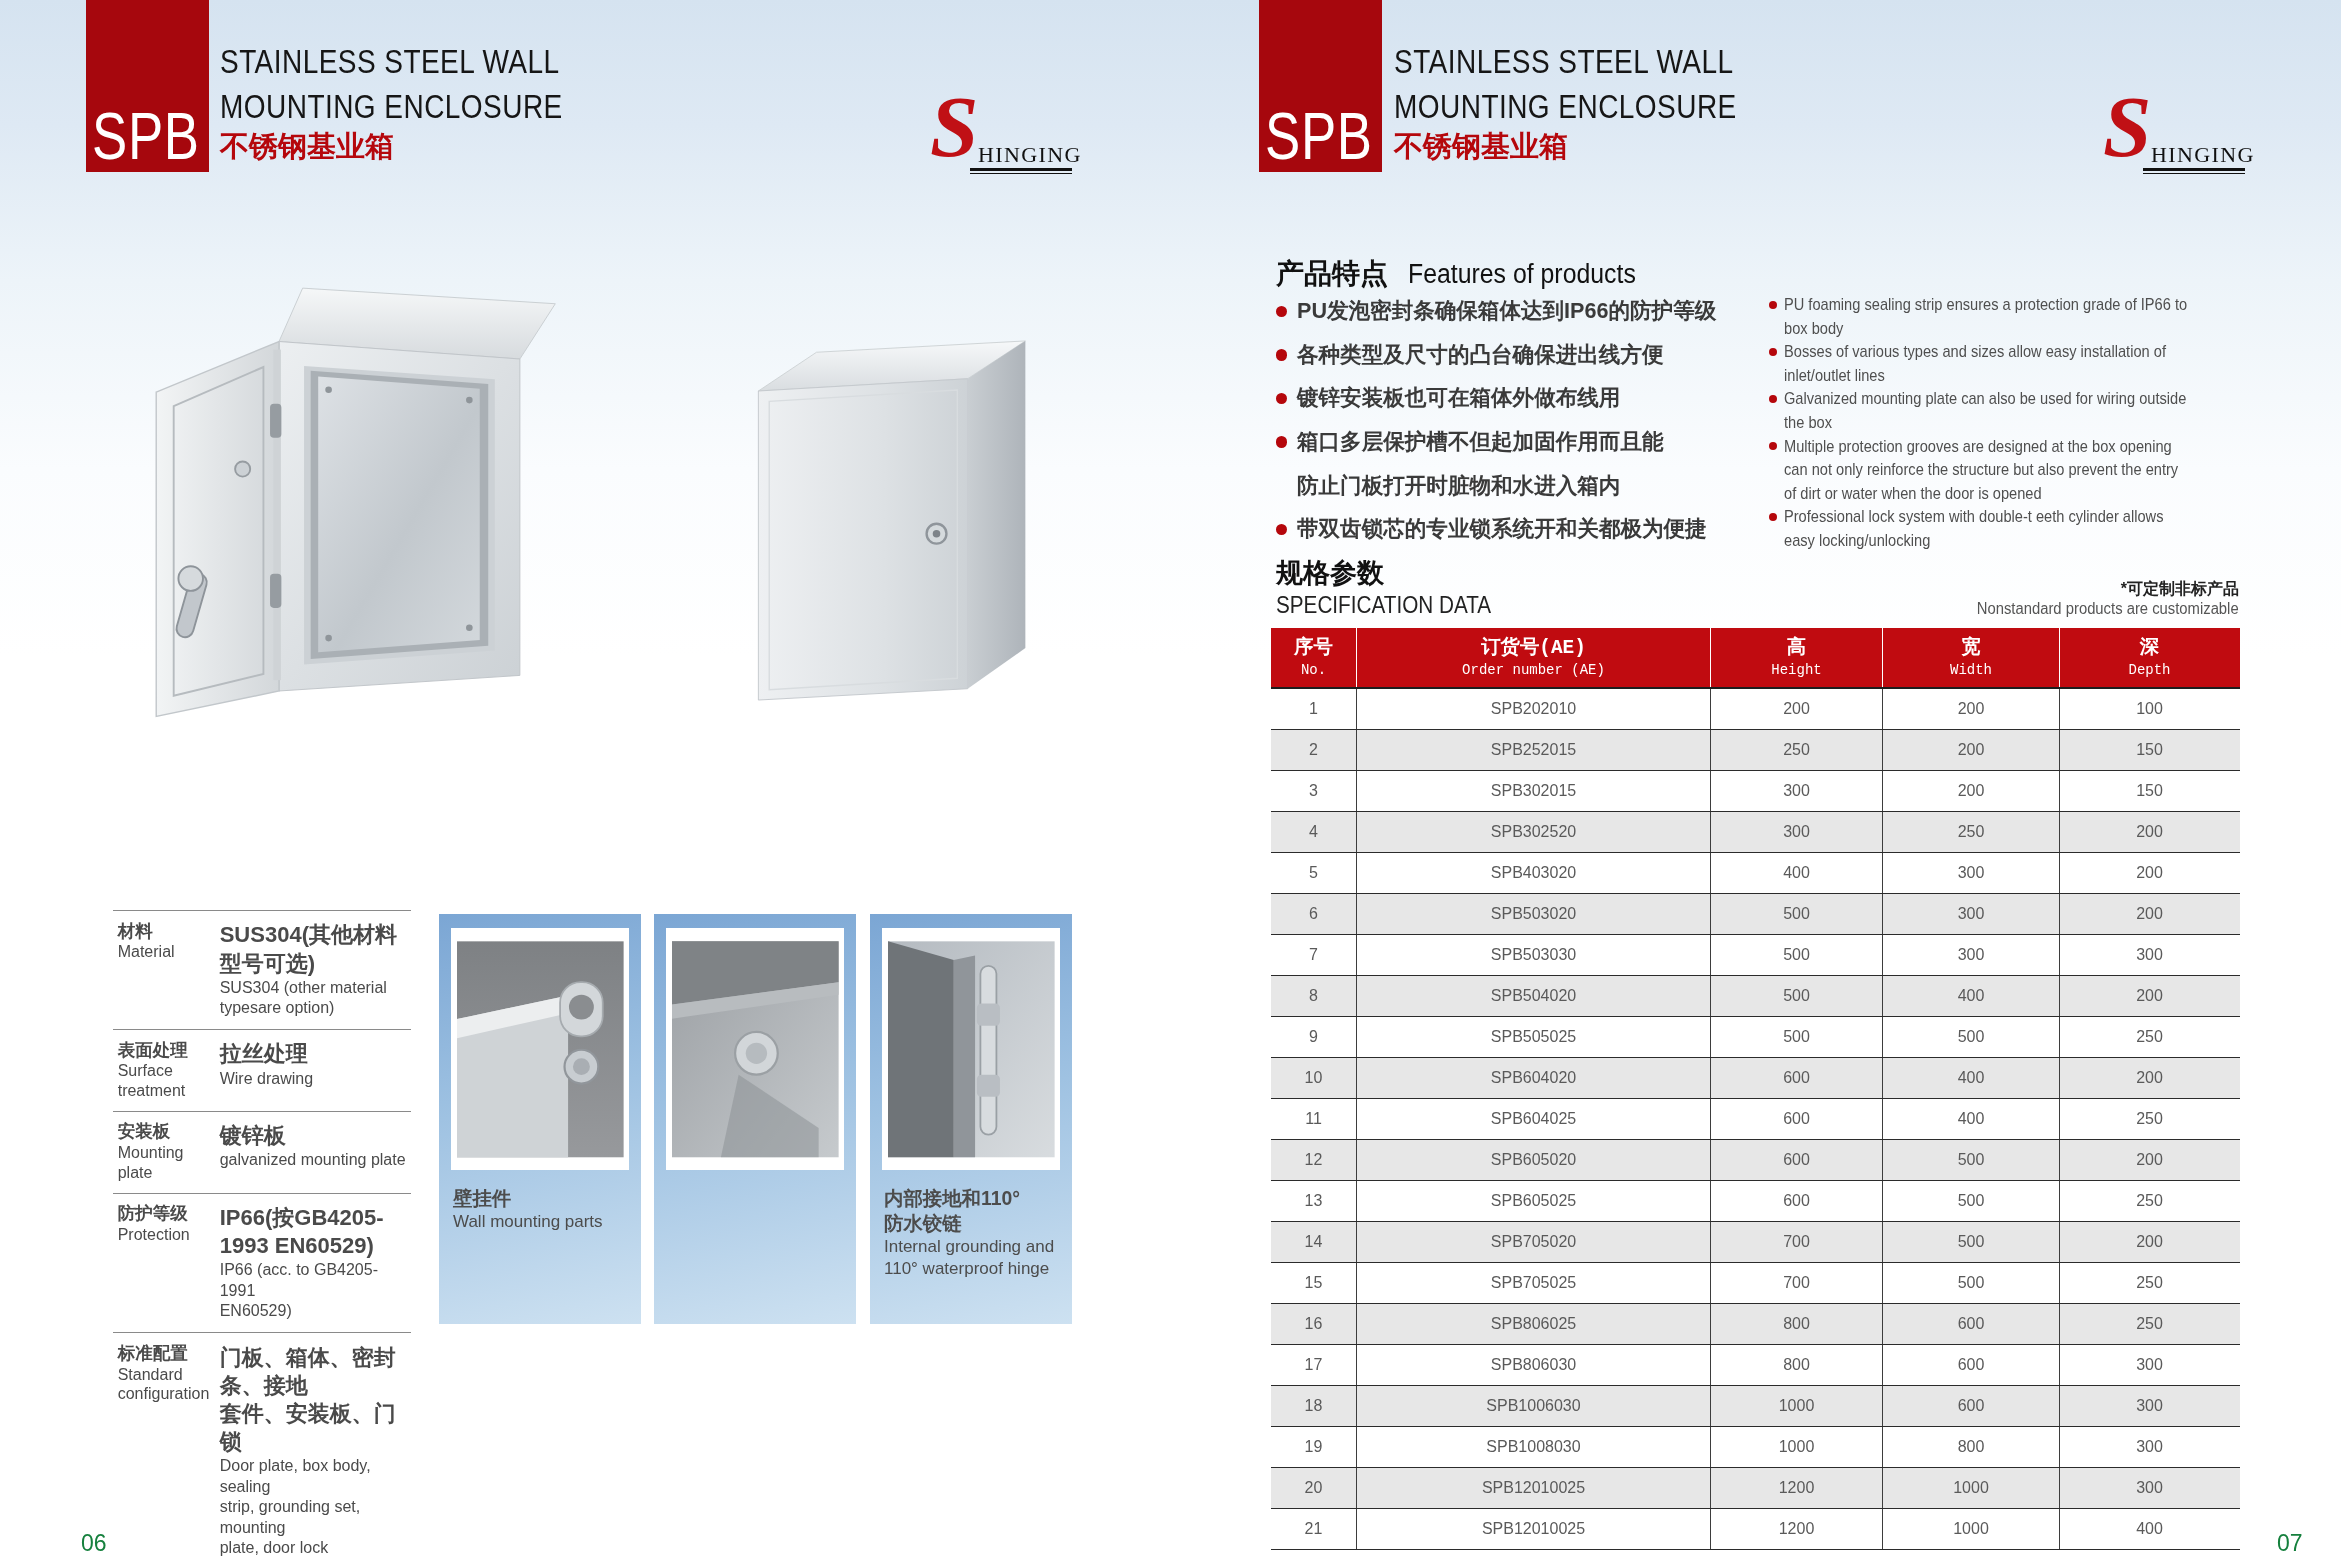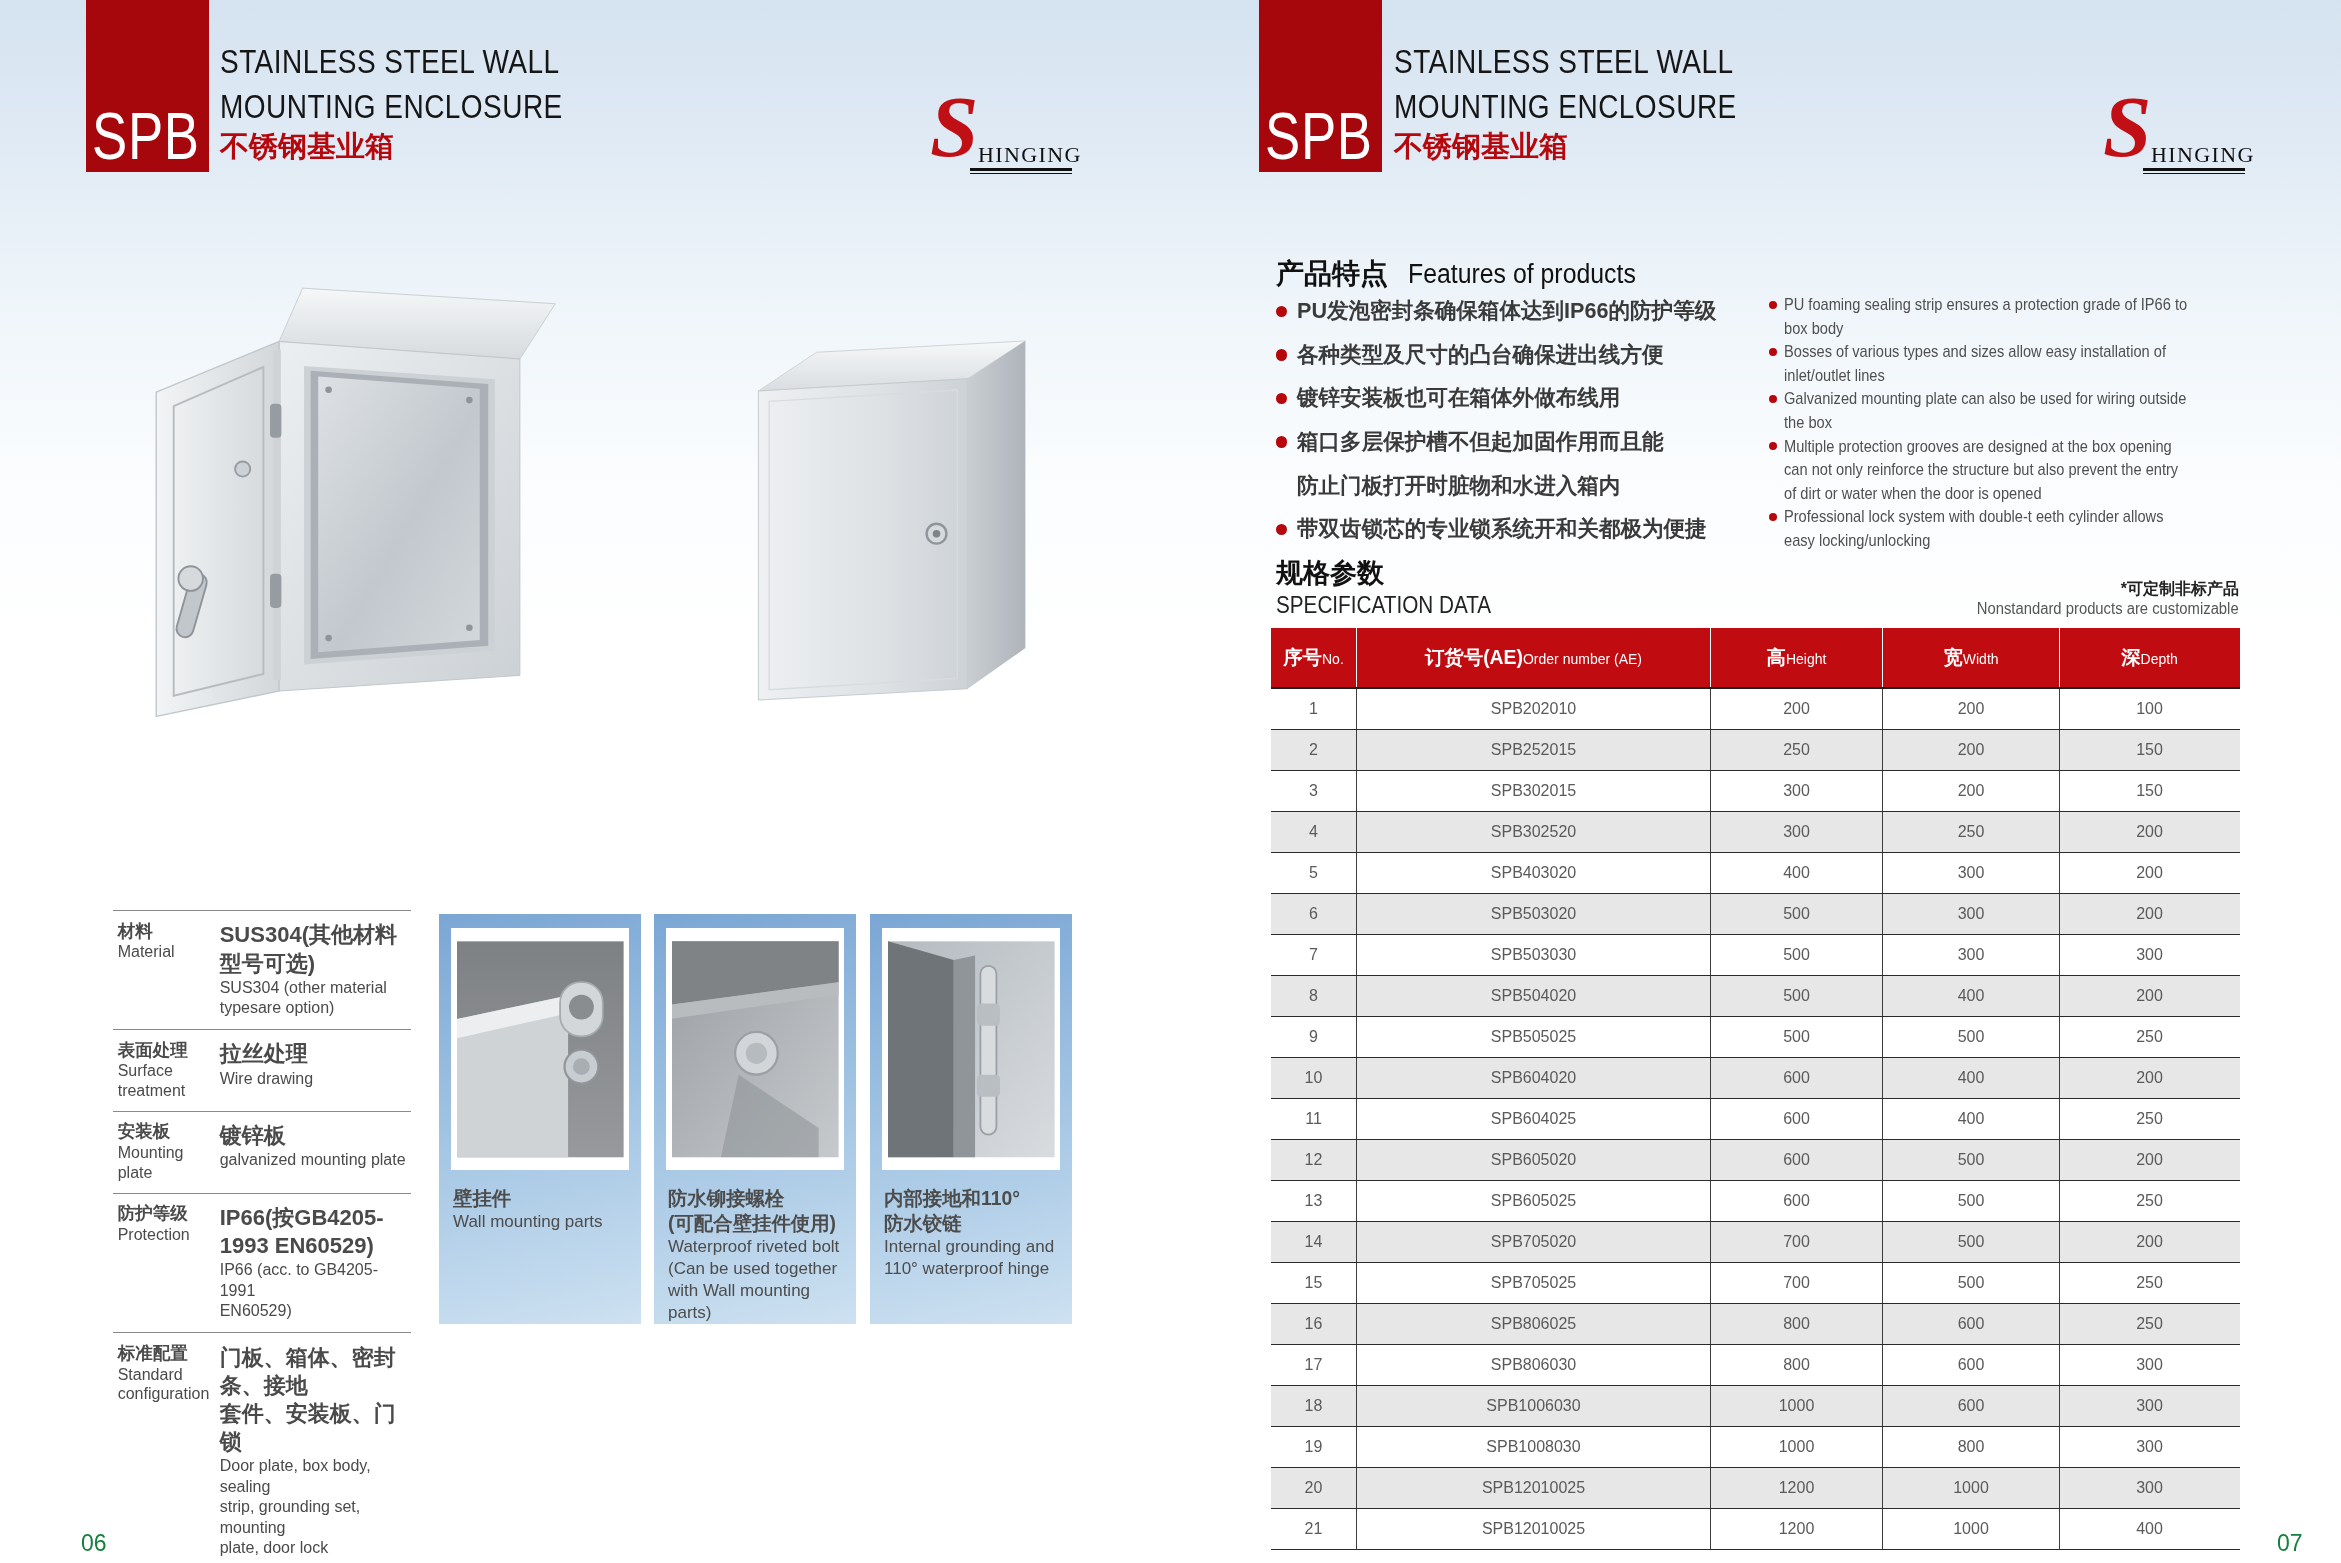--- a/index.html
+++ b/index.html
@@ -71,21 +71,21 @@
 
   
   .spec-heading-zh{position:absolute;left:105px;top:555px;font-size:27px;font-weight:bold;color:#111;}
   .spec-heading-en{position:absolute;left:105px;top:592px;font-size:23px;color:#222;transform:scaleX(.9);transform-origin:left top;white-space:nowrap;}
   .spec-note{position:absolute;right:103px;top:579px;text-align:right;}
   .note-zh{font-size:16px;font-weight:bold;color:#222;line-height:1.25;}
   .note-en{font-size:15.6px;color:#555;line-height:1.3;transform:scaleX(.95);transform-origin:right top;}
 
   .spec-table{position:absolute;left:100px;top:628px;width:969px;}
   .spec-head{display:flex;height:59px;background:#c00b10;border-bottom:2.4px solid #1d1d1d;}
-  .spec-hcell{box-sizing:border-box;display:flex;flex-direction:row;align-items:center;justify-content:center;color:#fff;}
+  .spec-hcell{box-sizing:border-box;display:flex;flex-direction:column;align-items:center;justify-content:center;color:#fff;font-family:Liberation Mono, monospace;}
   .spec-hcell + .spec-hcell{border-left:1.4px solid #ffffff;}
   .h-zh{font-size:19.4px;font-weight:bold;line-height:1.1;}
   .h-en{font-size:14px;margin-top:3.8px;line-height:1;}
   .c0{width:85px;}.c1{width:354px;}.c2{width:172px;}.c3{width:177px;}.c4{width:180px;}
   .spec-row{display:flex;height:40px;background:#ffffff;border-bottom:1.4px solid #2b2b2b;}
   .spec-row.alt{background:#e7e7e7;}
   .spec-cell{box-sizing:border-box;display:flex;align-items:center;justify-content:center;
     font-size:16px;color:#5a5a5a;}
   .spec-cell + .spec-cell{border-left:1.4px solid #3d3d3d;}
 </style>
@@ -277,27 +277,20 @@
             </linearGradient>
           </defs>
         <rect width="375" height="486" fill="url(#t2)"></rect>
         <polygon points="0,0 375,0 375,92 0,142" fill="#7f8386"></polygon>
         <polygon points="0,142 375,92 375,120 0,174" fill="#b8bcbf"></polygon>
         <circle cx="190" cy="252" r="48" fill="#d2d6d9" stroke="#9ba0a4" stroke-width="5"></circle>
         <circle cx="190" cy="252" r="24" fill="#b6bbbf"></circle>
         <polygon points="150,300 330,420 330,486 110,486" fill="#8d9195" opacity=".55"></polygon>
       </svg>
     </div>
-    <div class="tile-caption">
-        <div class="cap-zh">防水铆接螺栓</div>
-        <div class="cap-zh">(可配合壁挂件使用)</div>
-        <div class="cap-en">Waterproof riveted bolt</div>
-        <div class="cap-en">(Can be used together</div>
-        <div class="cap-en">with Wall mounting parts)</div>
-      </div>
   </div>
   <div class="tile tile-3">
     <div class="tile-photo">
       <svg viewBox="0 0 375 486">
         <defs>
             <linearGradient id="t3" x1="0" y1="0" x2="1" y2="1">
               <stop offset="0" stop-color="#b4bac0"></stop>
               <stop offset="1" stop-color="#d8dcdf"></stop>
             </linearGradient>
           </defs>

